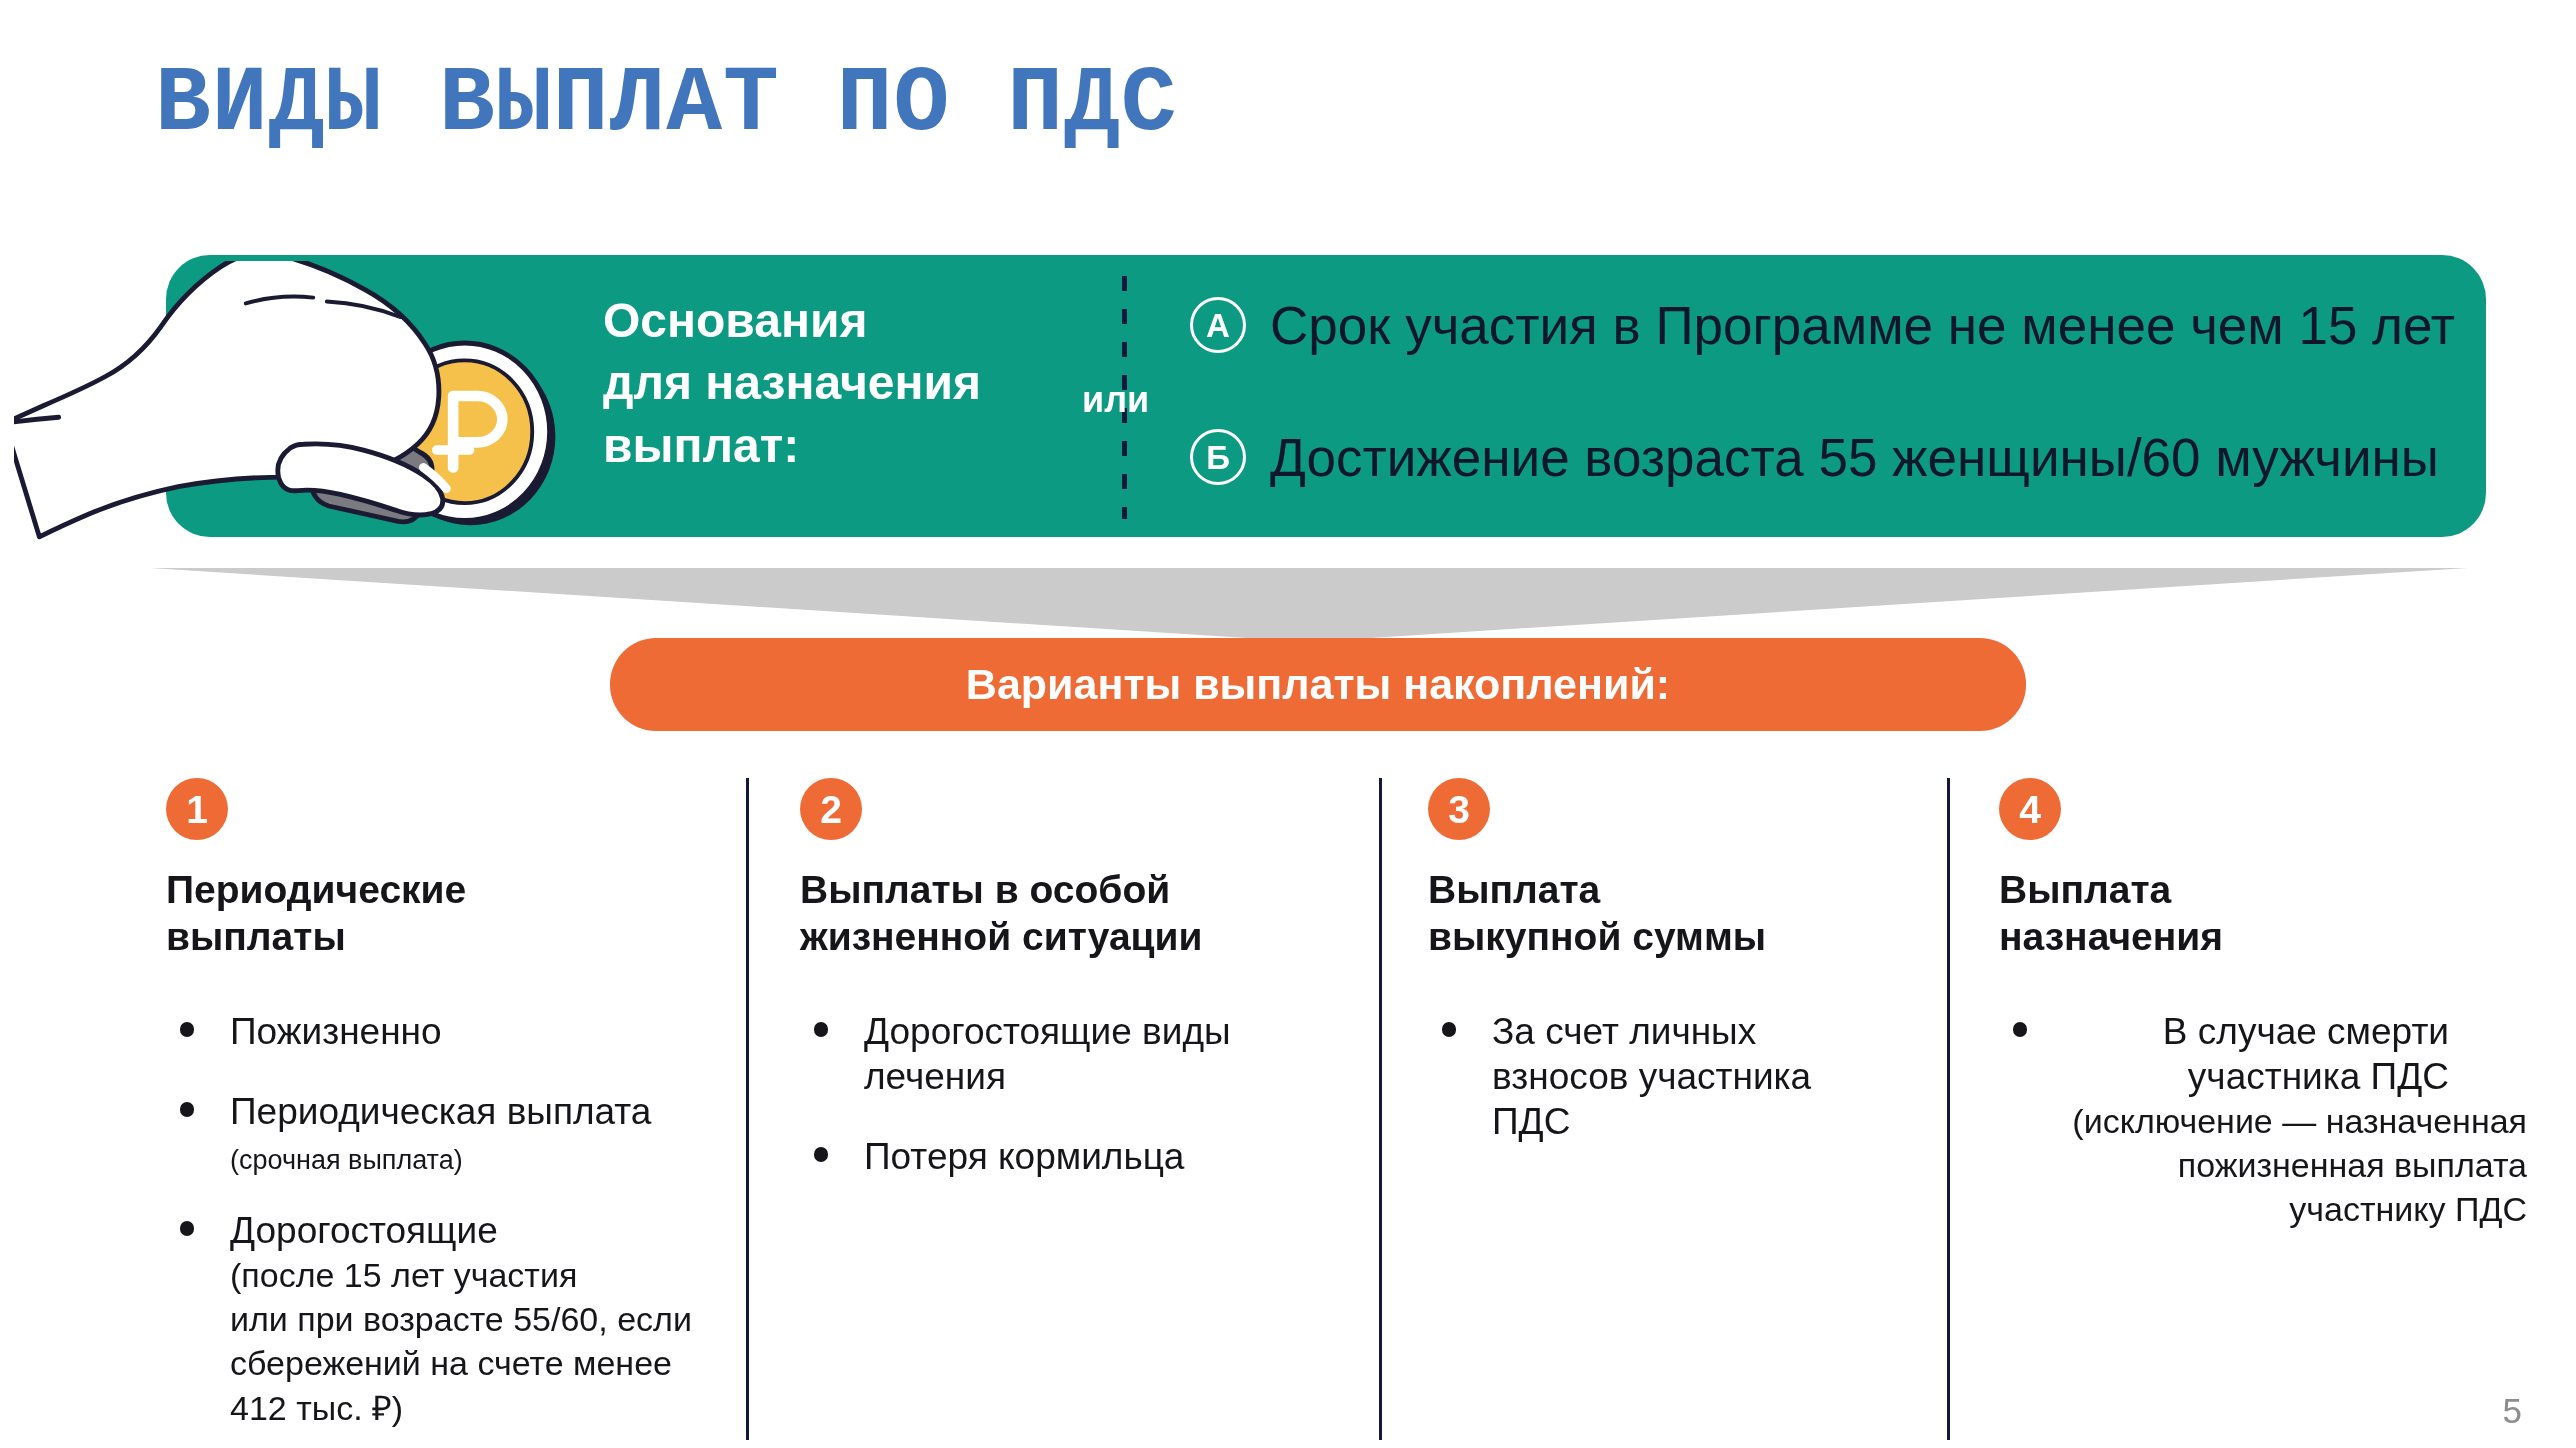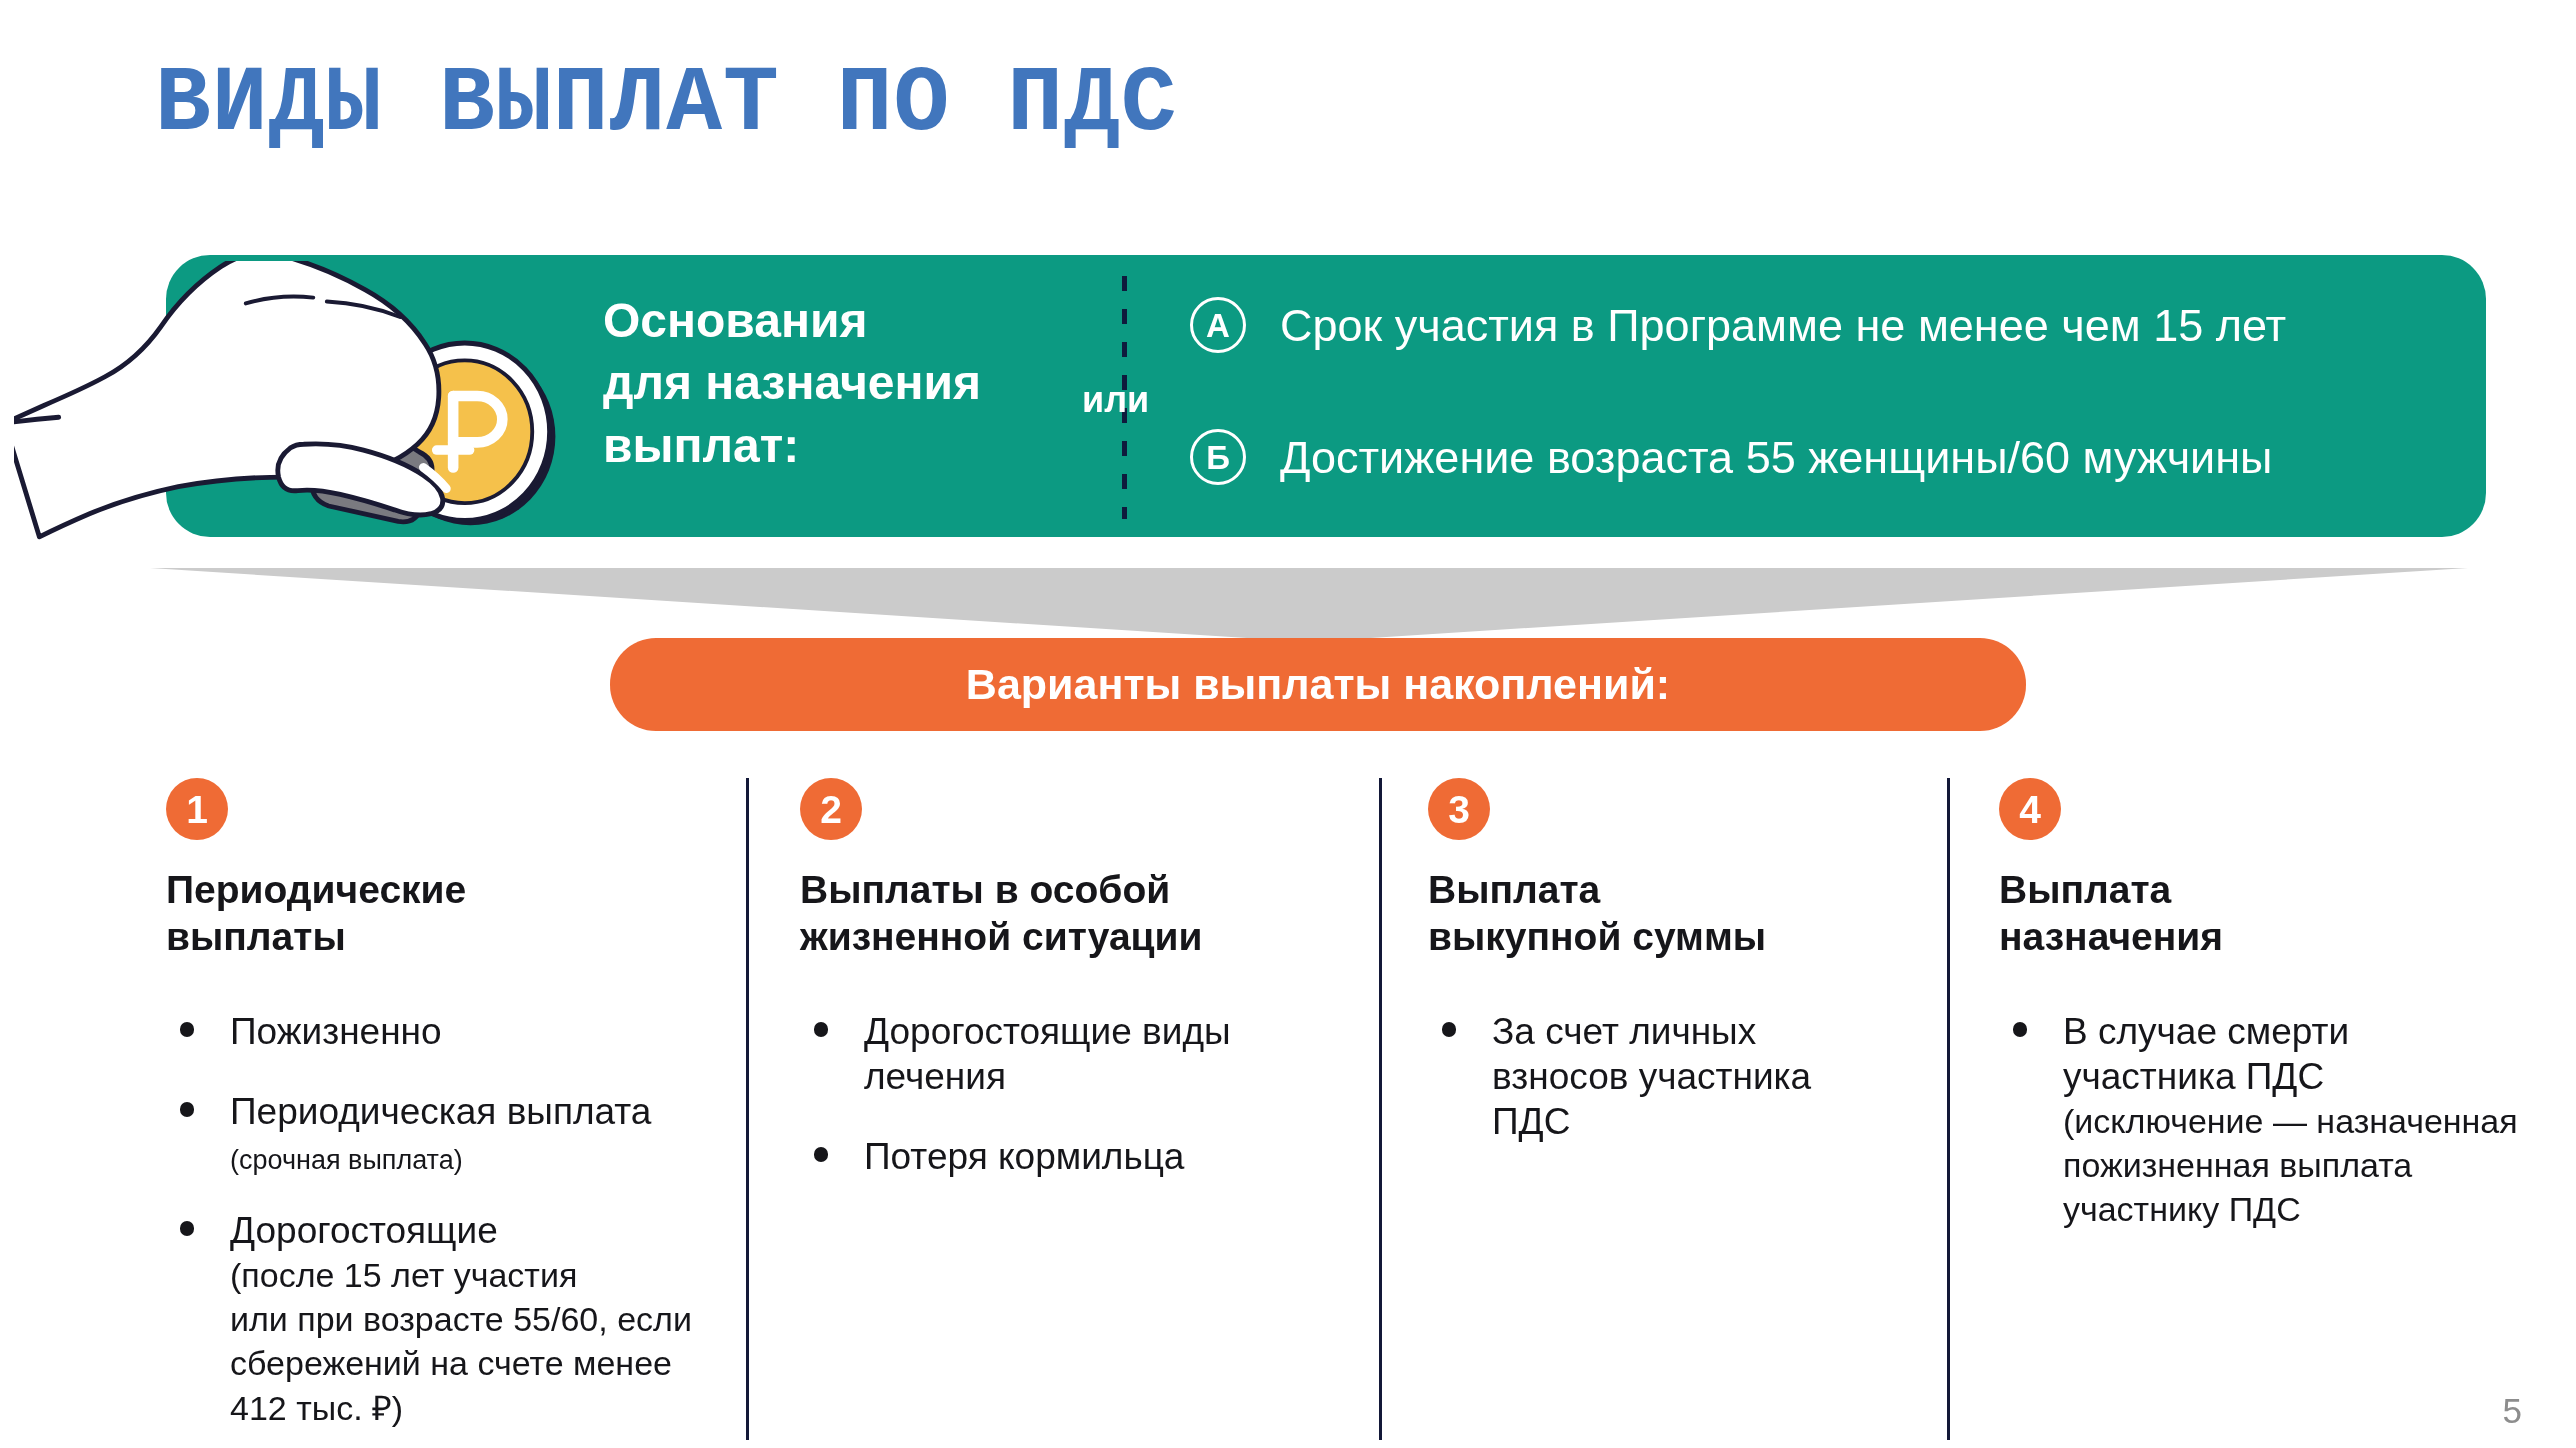--- a/index.html
+++ b/index.html
@@ -62,23 +62,23 @@
     border:3.9px solid #ffffff;
     box-sizing:border-box;
     color:#ffffff;
     font-size:33px;
     font-weight:bold;
     display:flex;align-items:center;justify-content:center;
     flex:0 0 auto;
     line-height:1;
   }
   .cond-text{
-    margin-left:34px;
-    color:#ffffff;
-    font-size:45px;
+    margin-left:24px;
+    color:#0f172a;
+    font-size:53px;
     white-space:nowrap;
     line-height:1;
   }
   .or-label{
     position:absolute;left:-108px;top:108px;
     color:#ffffff;
     font-size:36px;
     font-weight:bold;
     line-height:1;
   }
@@ -304,21 +304,21 @@
       </ul>
     </div>
 
     <div class="col" style="left:1999px;width:502px;">
       <div class="num-badge">4</div>
       <div class="col-title">
         <div>Выплата</div>
         <div>назначения</div>
       </div>
       <ul class="bullets">
-        <li style="width:386px;">
+        <li style="width:386px;text-align:right;">
           <span class="dot"></span>
           <span>В случае смерти участника ПДС</span>
           <span class="fine" style="width: 464px; white-space: pre-line;">(исключение — назначенная
 пожизненная выплата
 участнику ПДС</span>
         </li>
       </ul>
     </div>
 
   </div>

